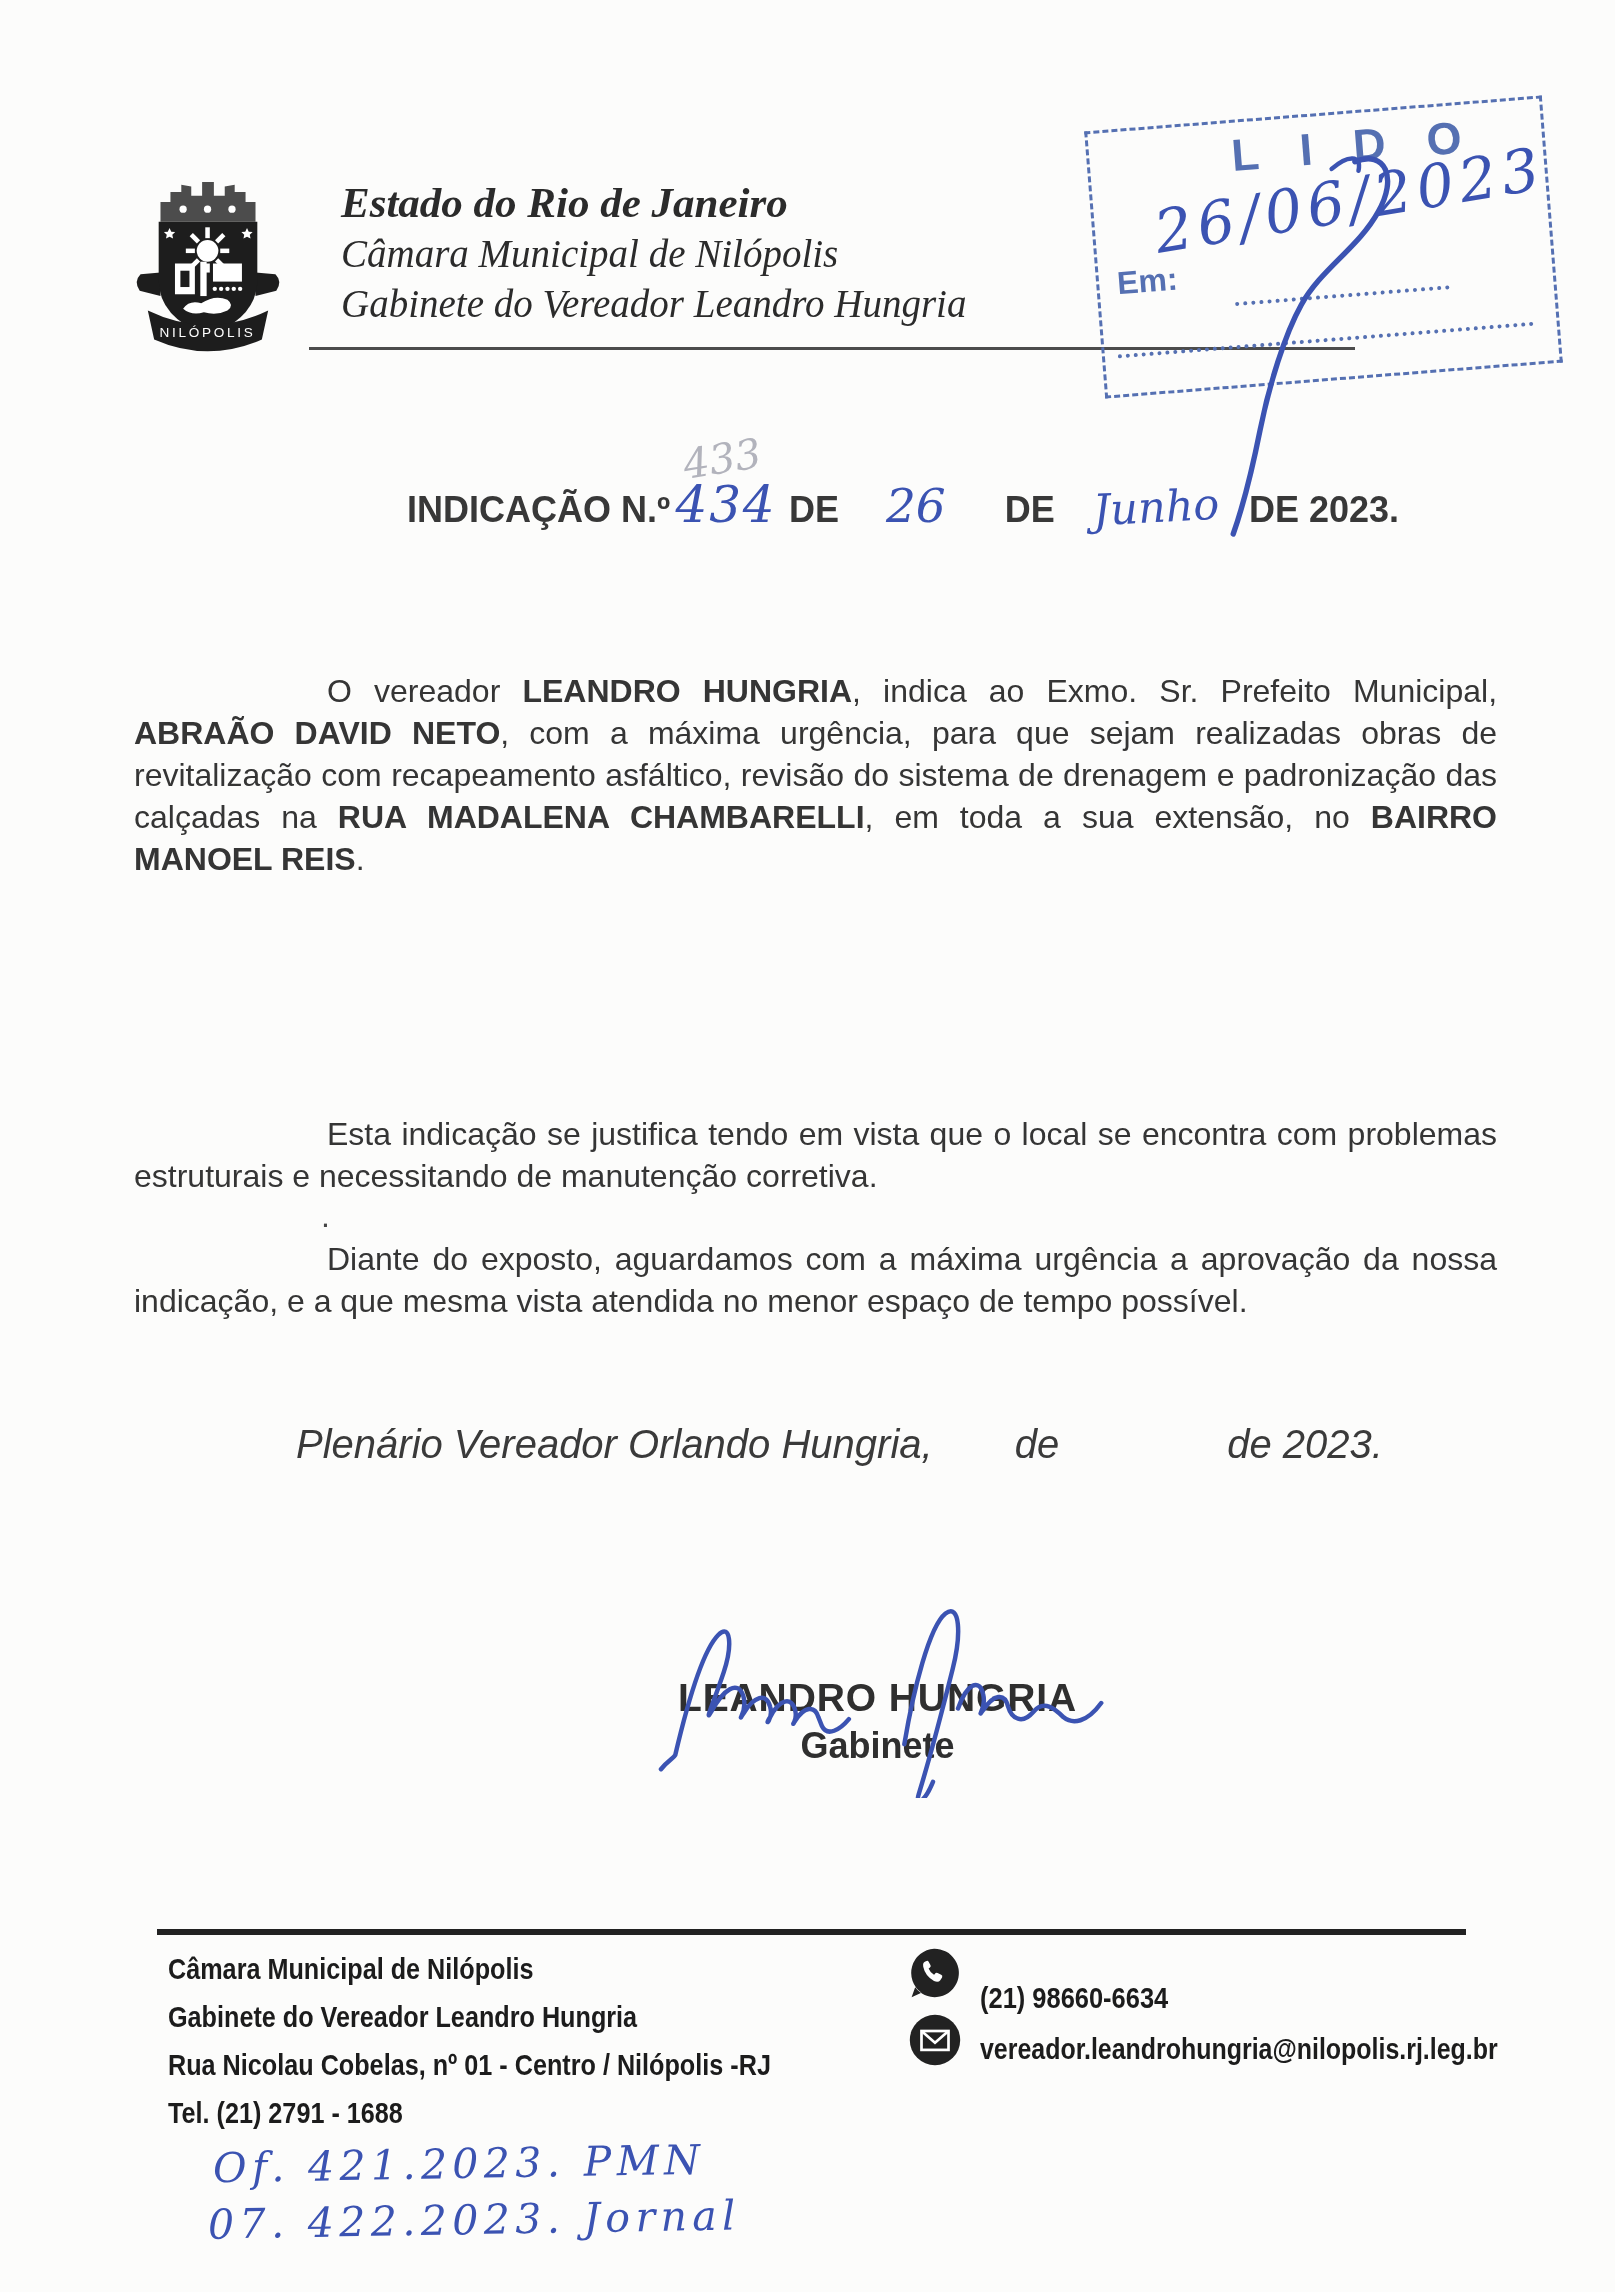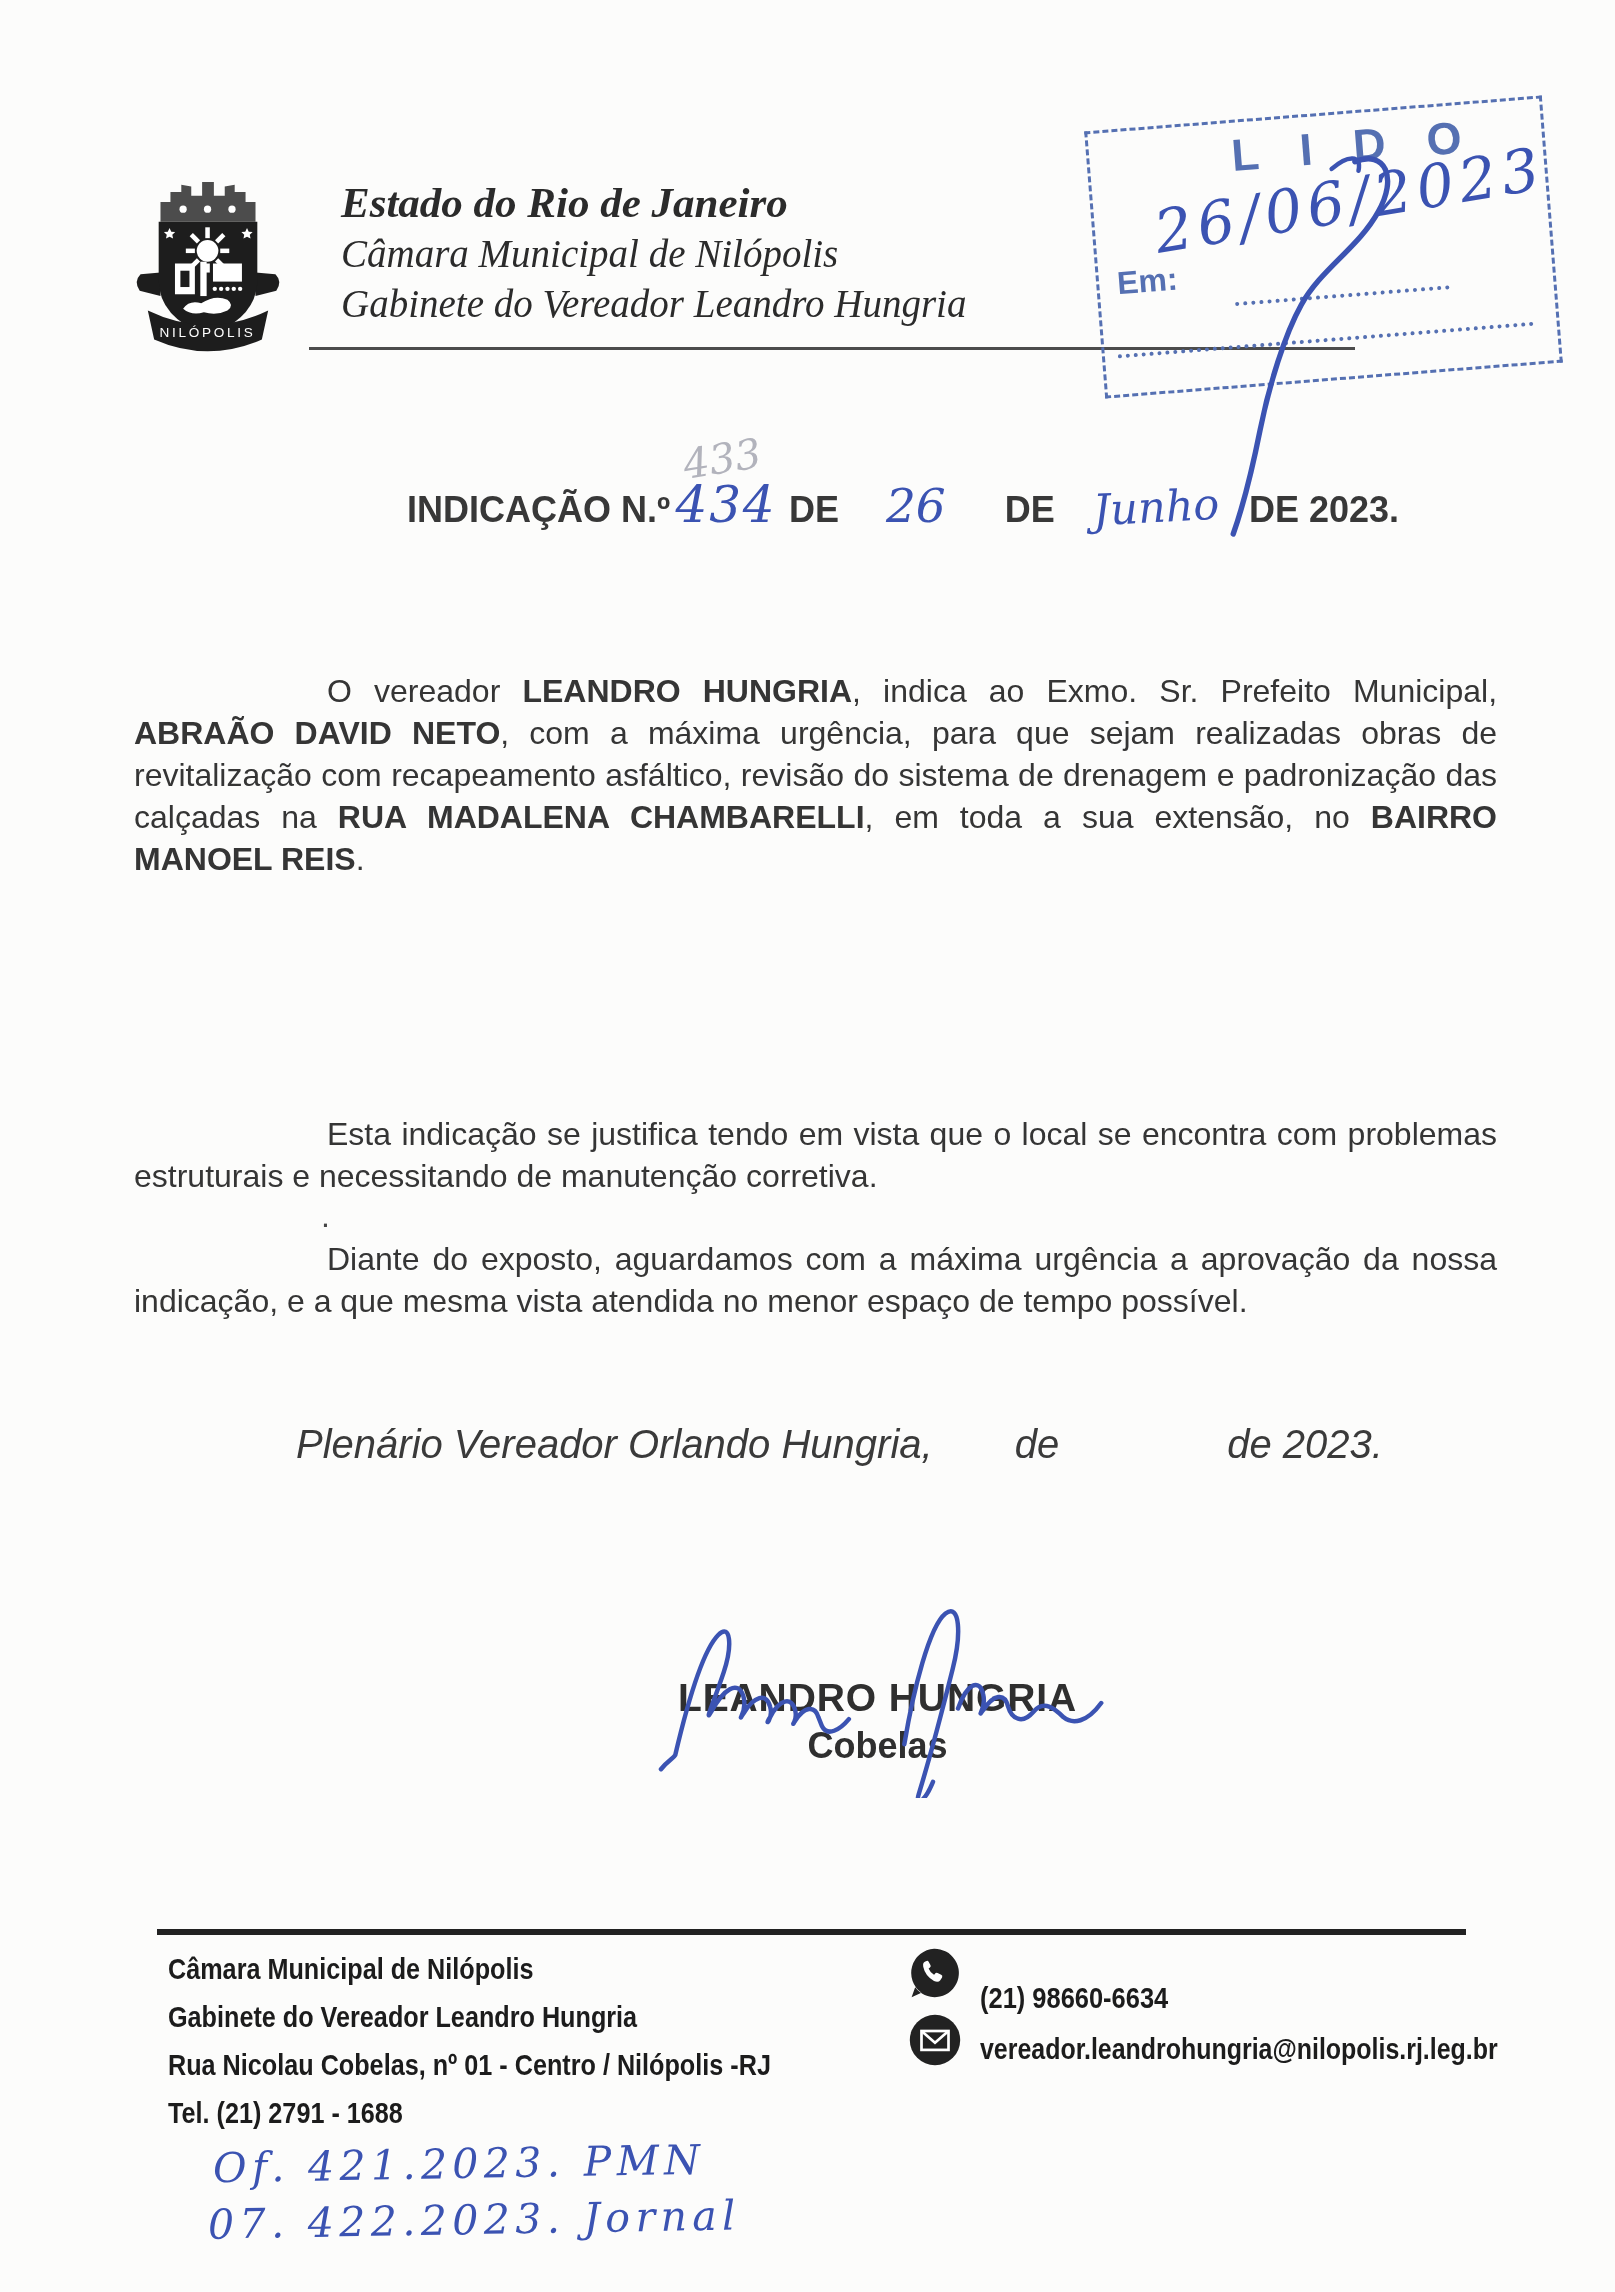--- a/index.html
+++ b/index.html
@@ -161,21 +161,21 @@
   <div class="para" style="top:1113px;">Esta indicação se justifica tendo em vista que o local se encontra com problemas estruturais e necessitando de manutenção corretiva.</div>
   <div class="stray-dot">.</div>
   <div class="para" style="top:1238px;">Diante do exposto, aguardamos com a máxima urgência a aprovação da nossa indicação, e a que mesma vista atendida no menor espaço de tempo possível.</div>
 
   <div class="plenary">
     <span>Plenário Vereador Orlando Hungria,</span><span class="sp1"></span><span>de</span><span class="sp2"></span><span>de 2023.</span>
   </div>
 
   <div class="sig-block">
     <div class="sig-name">LEANDRO HUNGRIA</div>
-    <div class="sig-role">Cobelas</div>
+    <div class="sig-role">Gabinete</div>
     <svg class="sig-svg" viewBox="0 0 580 240">
       <g fill="none" stroke="#3b53b2" stroke-width="5" stroke-linecap="round">
         <path d="M48,208 C56,198 62,196 64,192 C72,158 92,78 112,58 C126,44 128,70 118,100 C108,130 96,158 104,144 C118,118 134,108 140,126 C145,142 132,158 140,146 C152,126 166,122 170,138 C174,152 162,162 170,150 C180,130 194,126 198,142 C201,154 192,162 198,154 C208,138 220,136 224,150 L228,160 C234,172 248,164 258,152"></path>
         <path d="M320,180 C330,120 348,48 366,34 C382,22 384,56 374,96 C362,144 344,210 336,236 C332,250 342,246 352,222"></path>
         <path d="M380,140 C390,112 404,106 408,124 C412,140 400,152 408,142 C420,124 432,122 436,138 C440,152 452,158 464,144 C476,130 488,140 498,150 C508,158 524,156 540,134"></path>
       </g>
     </svg>
   </div>
 
   <div class="f-rule"></div>

